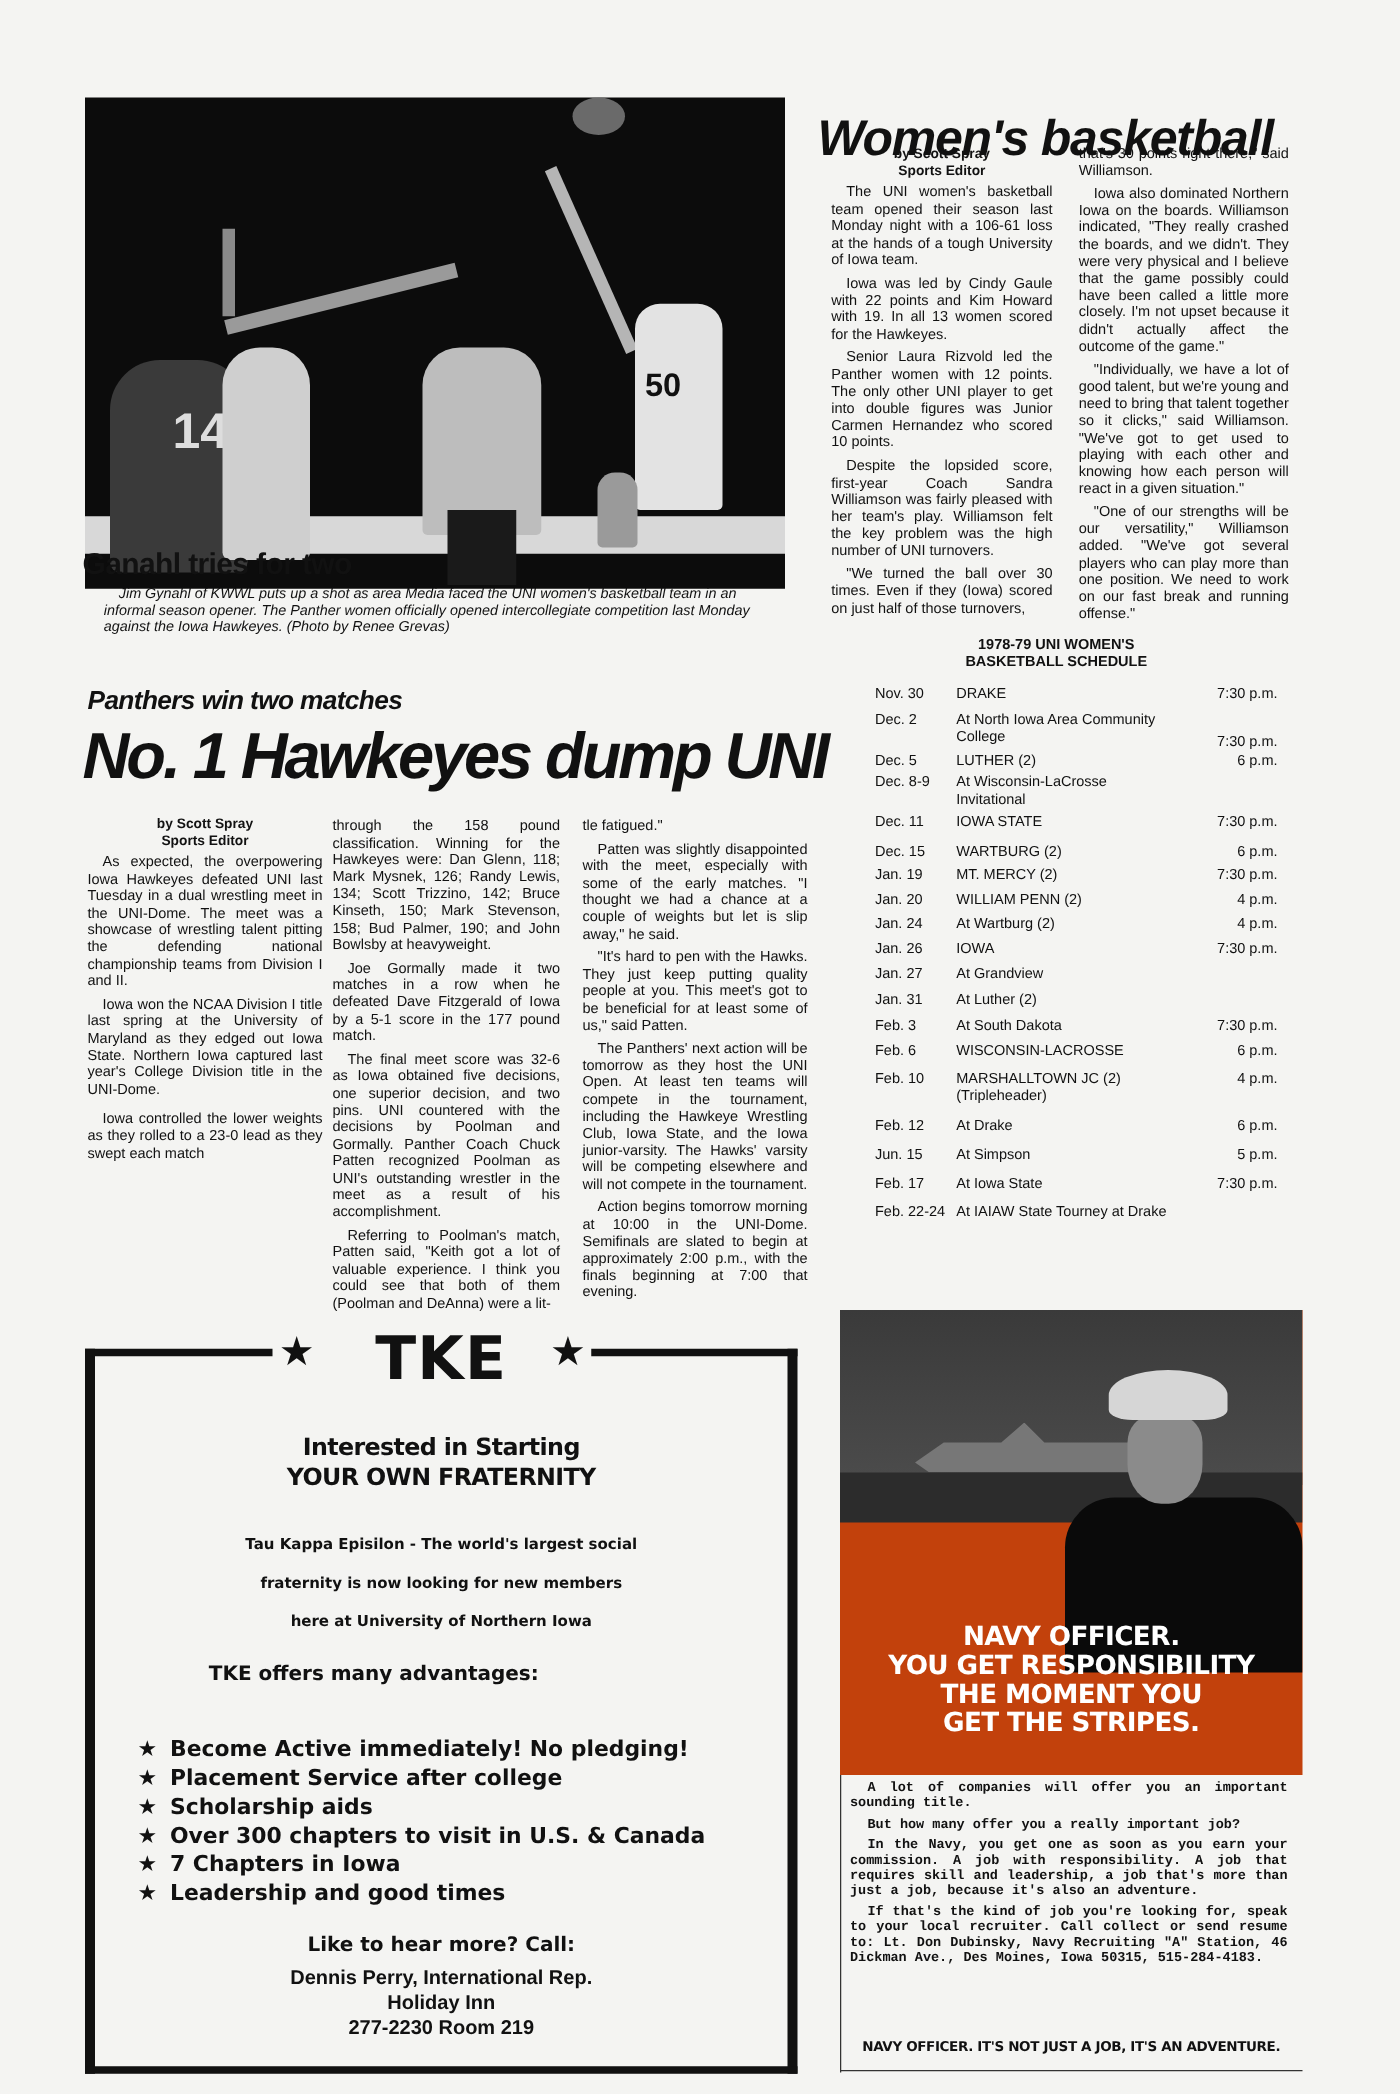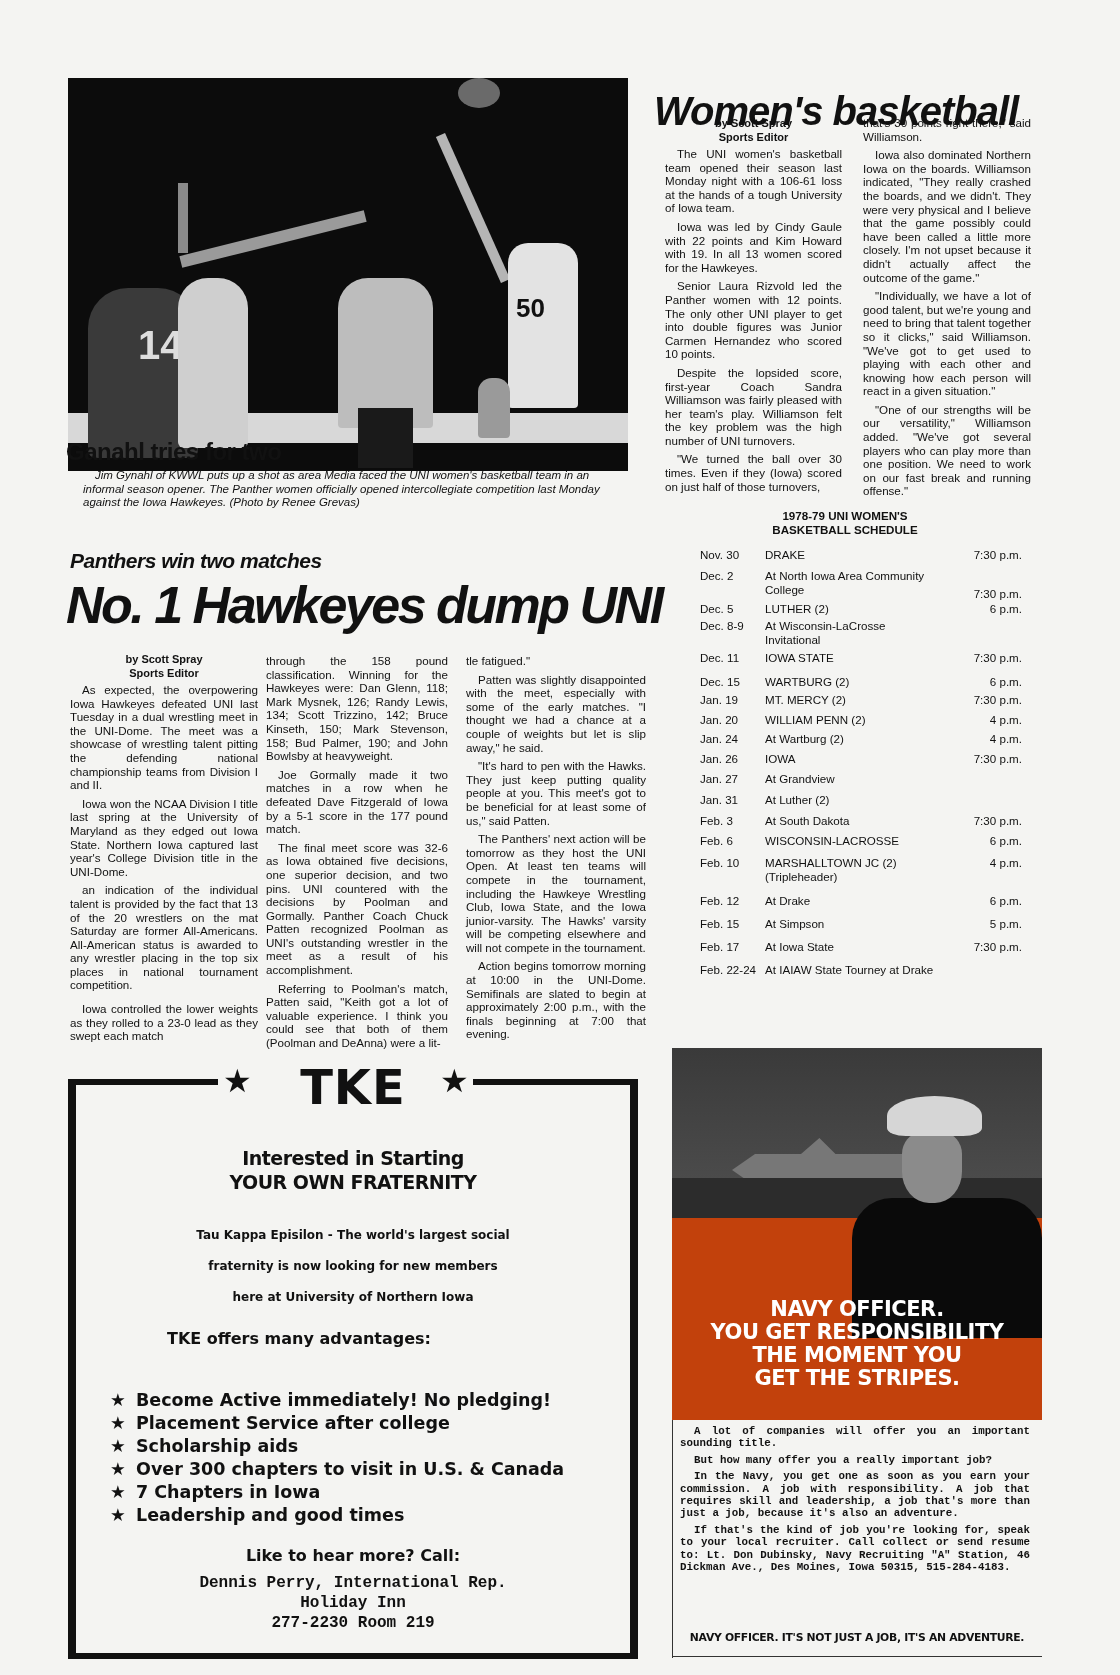--- a/index.html
+++ b/index.html
@@ -202,21 +202,21 @@
       <span class="d">Feb. 10</span>
       <span class="o">MARSHALLTOWN JC (2) (Tripleheader)</span>
       <span class="t">4 p.m.</span>
     </div>
   <div class="srow" style="top:346px">
       <span class="d">Feb. 12</span>
       <span class="o">At Drake</span>
       <span class="t">6 p.m.</span>
     </div>
   <div class="srow" style="top:369px">
-      <span class="d">Feb. 15</span>
+      <span class="d">Jun. 15</span>
       <span class="o">At Simpson</span>
       <span class="t">5 p.m.</span>
     </div>
   <div class="srow" style="top:392px">
       <span class="d">Feb. 17</span>
       <span class="o">At Iowa State</span>
       <span class="t">7:30 p.m.</span>
     </div>
   <div class="srow" style="top:415px">
       <span class="d">Feb. 22-24</span>
@@ -227,21 +227,20 @@
 
 <div id="wr-kicker" class="abs">Panthers win two matches</div>
 <div id="wr-head" class="abs">No. 1 Hawkeyes dump UNI</div>
 <div id="wr-col1" class="abs col">
   <div class="byline">
     <div>by Scott Spray</div>
     <div>Sports Editor</div>
   </div>
   <p>As expected, the overpowering Iowa Hawkeyes defeated UNI last Tuesday in a dual wrestling meet in the UNI-Dome. The meet was a showcase of wrestling talent pitting the defending national championship teams from Division I and II.</p>
   <p>Iowa won the NCAA Division I title last spring at the University of Maryland as they edged out Iowa State. Northern Iowa captured last year's College Division title in the UNI-Dome.</p>
-  <p>an indication of the individual talent is provided by the fact that 13 of the 20 wrestlers on the mat Saturday are former All-Americans. All-American status is awarded to any wrestler placing in the top six places in national tournament competition.</p>
   <p style="margin-top:10px">Iowa controlled the lower weights as they rolled to a 23-0 lead as they swept each match</p>
 </div>
 <div id="wr-col2" class="abs col">
   <p style="text-indent:0">through the 158 pound classification. Winning for the Hawkeyes were: Dan Glenn, 118; Mark Mysnek, 126; Randy Lewis, 134; Scott Trizzino, 142; Bruce Kinseth, 150; Mark Stevenson, 158; Bud Palmer, 190; and John Bowlsby at heavyweight.</p>
   <p>Joe Gormally made it two matches in a row when he defeated Dave Fitzgerald of Iowa by a 5-1 score in the 177 pound match.</p>
   <p>The final meet score was 32-6 as Iowa obtained five decisions, one superior decision, and two pins. UNI countered with the decisions by Poolman and Gormally. Panther Coach Chuck Patten recognized Poolman as UNI's outstanding wrestler in the meet as a result of his accomplishment.</p>
   <p>Referring to Poolman's match, Patten said, "Keith got a lot of valuable experience. I think you could see that both of them (Poolman and DeAnna) were a lit-</p>
 </div>
 <div id="wr-col3" class="abs col">
   <p style="text-indent:0">tle fatigued."</p>
@@ -275,21 +274,21 @@
   <div id="tke-list">
     <div class="li"><span class="s">★</span><span>Become Active immediately! No pledging!</span></div>
     <div class="li"><span class="s">★</span><span>Placement Service after college</span></div>
     <div class="li"><span class="s">★</span><span>Scholarship aids</span></div>
     <div class="li"><span class="s">★</span><span>Over 300 chapters to visit in U.S. &amp; Canada</span></div>
     <div class="li"><span class="s">★</span><span>7 Chapters in Iowa</span></div>
     <div class="li"><span class="s">★</span><span>Leadership and good times</span></div>
   </div>
 
   <div class="tke-c" style="top:485px;font-size:16px;">Like to hear more? Call:</div>
-  <div class="tke-c" style="top:512px;font-size:16px;line-height:20px;font-family:Liberation Mono, monospace;">
+  <div class="tke-c" style="top:512px;font-size:16px;line-height:20px;font-family:Liberation Sans, sans-serif;">
     <div>Dennis Perry, International Rep.</div>
     <div>Holiday Inn</div>
     <div>277-2230 Room 219</div>
   </div>
 </div>
 
 <div id="navy" class="abs">
   <div id="navy-photo">
     <div class="sky"></div>
     <div class="ship"></div>

